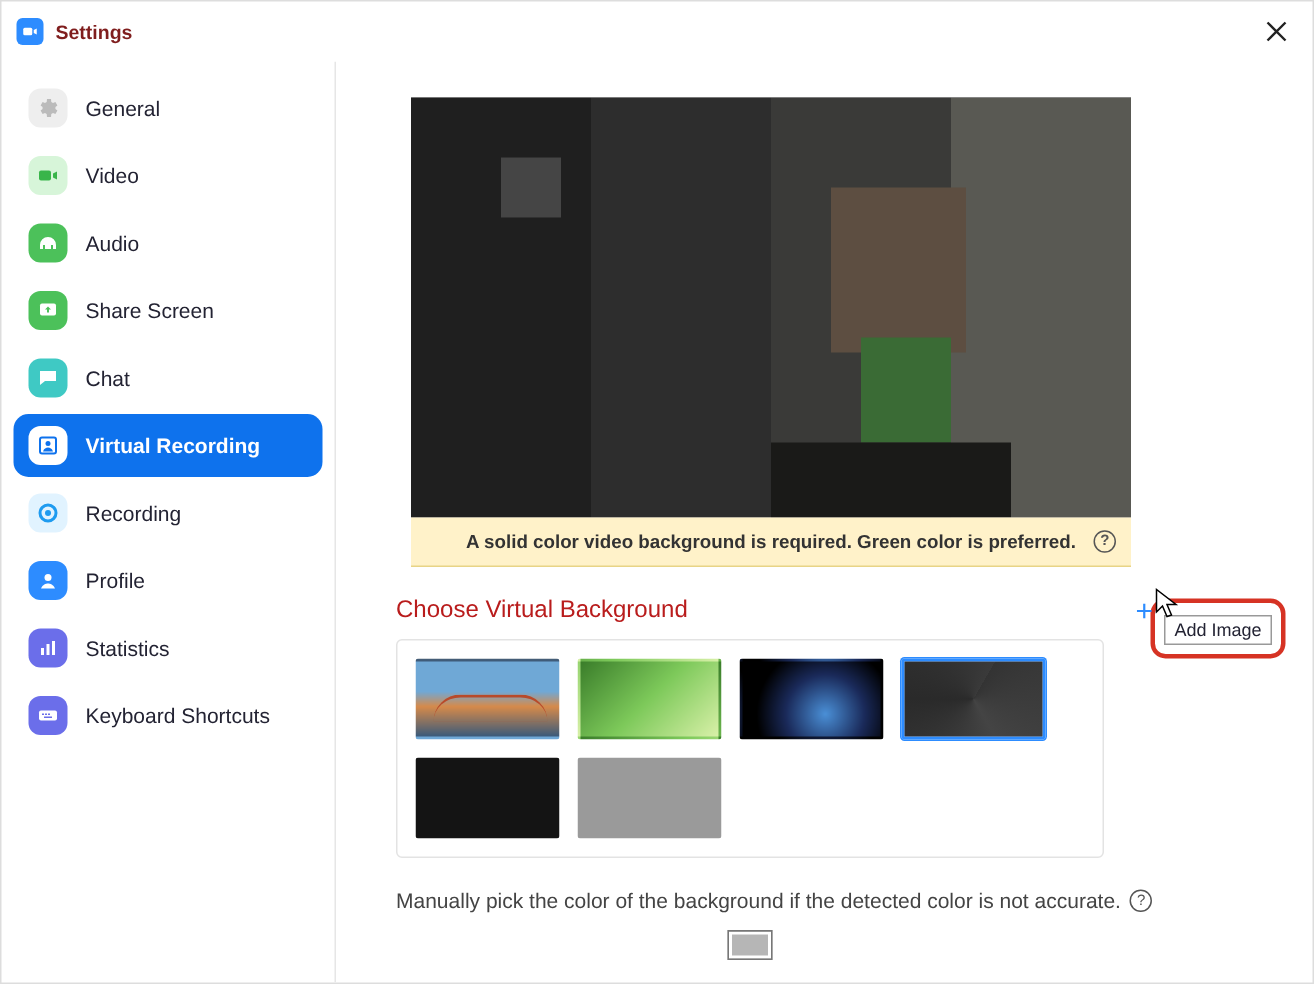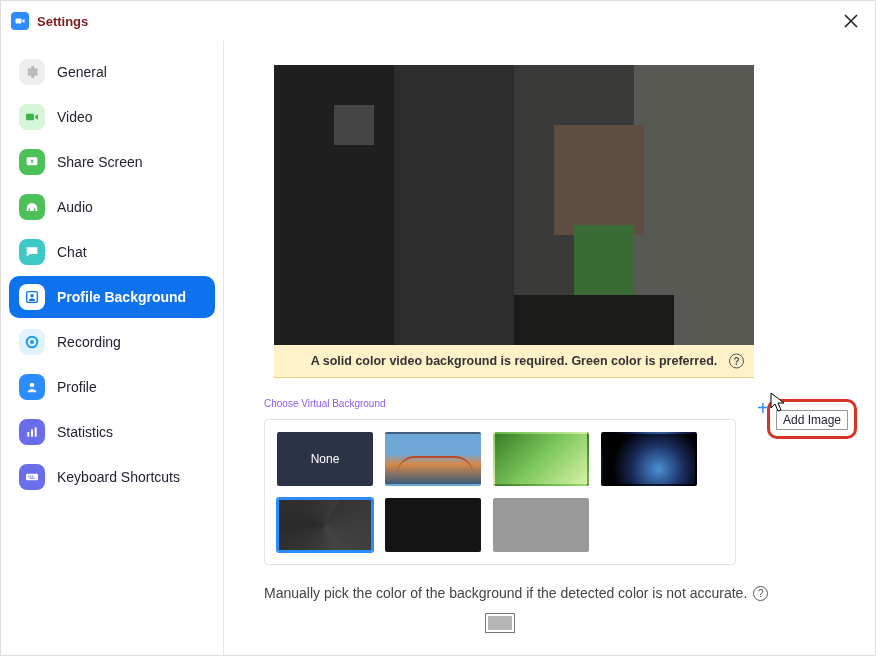--- a/index.html
+++ b/index.html
@@ -17,21 +17,21 @@
     .side-item.selected { background: #0E72ED; color: #fff; font-weight: 600; }
     .side-item .icon { width: 26px; height: 26px; border-radius: 8px; display: flex; align-items: center; justify-content: center; margin-right: 12px; flex-shrink: 0; }
     .side-item .icon svg { width: 16px; height: 16px; }
     .side-item .label { font-size: 14px; }
     .content { flex: 1; padding: 0 30px 0 40px; overflow-y: auto; position: relative; }
     .preview-wrap { margin-top: 24px; width: 480px; margin-left: 10px; }
     .preview { width: 480px; height: 280px; background: #2a2a2a; position: relative; overflow: hidden; }
     .preview .px { position: absolute; }
     .banner { width: 480px; margin-left: 10px; background: #FFF2C9; border-bottom: 1px solid #e8d486; padding: 9px 12px; display: flex; align-items: center; justify-content: center; position: relative; font-weight: 600; font-size: 12.5px; color: #333; }
     .banner .help { position: absolute; right: 10px; top: 50%; transform: translateY(-50%); }
-    .section-title { margin: 20px 0 10px 0; font-size: 10px; color: #8b5cf6; }
+    .section-title { margin: 20px 0 10px 0; font-size: 16px; color: #b91c1c; }
     .bg-grid { border: 1px solid #e3e3e3; border-radius: 4px; padding: 12px; width: 472px; display: flex; flex-wrap: wrap; gap: 12px; }
     .bg-item { width: 96px; height: 54px; border-radius: 2px; cursor: pointer; background: #333; position: relative; overflow: hidden; border: 2px solid transparent; }
     .bg-item.selected { border: 2px solid #2D8CFF; box-shadow: 0 0 0 1px #2D8CFF; }
     .bg-item.none { background: #2b3346; display: flex; align-items: center; justify-content: center; color: #fff; font-size: 12px; }
     .add-area { position: absolute; right: 18px; top: 358px; }
     .tooltip-box { border: 3px solid #d63324; border-radius: 10px; padding: 8px 6px 6px 6px; background: rgba(255,255,255,0); }
     .tooltip-inner { background: #fff; border: 1px solid #999; padding: 2px 6px; font-size: 12px; white-space: nowrap; }
     .cursor-svg { position: absolute; top: -8px; left: 2px; }
     .plus-btn { position: absolute; top: -2px; left: -10px; color: #2D8CFF; font-size: 20px; font-weight: 400; }
     .hint-row { margin-top: 20px; font-size: 14px; color: #444; display: flex; align-items: center; gap: 6px; }
@@ -75,51 +75,51 @@
           <svg viewBox="0 0 24 24" fill="#39b54a">
               <rect x="3" y="7" width="12" height="10" rx="2"></rect>
               <path d="M17 10l4-2v8l-4-2z"></path>
             </svg>
         </span>
         <span class="label">Video</span>
       </div>
       <div class="side-item">
         <span class="icon" style="background:#4cc15a">
           <svg viewBox="0 0 24 24" fill="#fff">
+              <path d="M4 14a8 8 0 0116 0v4h-3v-4h-2v4H9v-4H7v4H4z"></path>
+            </svg>
+        </span>
+        <span class="label">Audio</span>
+      </div>
+      <div class="side-item">
+        <span class="icon" style="background:#4cc15a">
+          <svg viewBox="0 0 24 24" fill="#fff">
               <rect x="4" y="5" width="16" height="12" rx="2"></rect>
               <path d="M12 8l3 3h-2v3h-2v-3H9z" fill="#4cc15a"></path>
             </svg>
         </span>
         <span class="label">Share Screen</span>
-      </div>
-      <div class="side-item">
-        <span class="icon" style="background:#4cc15a">
-          <svg viewBox="0 0 24 24" fill="#fff">
-              <path d="M4 14a8 8 0 0116 0v4h-3v-4h-2v4H9v-4H7v4H4z"></path>
-            </svg>
-        </span>
-        <span class="label">Audio</span>
       </div>
       <div class="side-item">
         <span class="icon" style="background:#3fc9c4">
           <svg viewBox="0 0 24 24" fill="#fff">
               <path d="M4 5h16v10H9l-5 4z"></path>
             </svg>
         </span>
         <span class="label">Chat</span>
       </div>
       <div class="side-item selected">
         <span class="icon" style="background:#fff">
           <svg viewBox="0 0 24 24" fill="#0E72ED">
               <rect x="4" y="4" width="16" height="16" rx="2" fill="none" stroke="#0E72ED" stroke-width="2"></rect>
               <circle cx="12" cy="10" r="2.5"></circle>
               <path d="M7 18c1-3 3-4 5-4s4 1 5 4z"></path>
             </svg>
         </span>
-        <span class="label">Profile Background</span>
+        <span class="label">Virtual Recording</span>
       </div>
       <div class="side-item">
         <span class="icon" style="background:#e1f3ff">
           <svg viewBox="0 0 24 24">
               <circle cx="12" cy="12" r="8" fill="none" stroke="#1e9bf0" stroke-width="3"></circle>
               <circle cx="12" cy="12" r="3" fill="#1e9bf0"></circle>
             </svg>
         </span>
         <span class="label">Recording</span>
       </div>
@@ -170,23 +170,20 @@
         </div>
       </div>
       <div class="banner">
         <span>A solid color video background is required. Green color is preferred.</span>
         <span class="help help-icon">?</span>
       </div>
 
       <div class="section-title">Choose Virtual Background</div>
 
       <div class="bg-grid">
-        <div class="bg-item none">
-          <span>None</span>
-        </div>
         <div class="bg-item" style="background:linear-gradient(180deg,#6fa8d6 40%,#d68a4a 60%,#3a5a7a 100%)">
           <div style="position:absolute;left:10px;bottom:10px;width:76px;height:18px;border-top:2px solid #b84a2a;border-radius:40px 40px 0 0"></div>
         </div>
         <div class="bg-item" style="background:linear-gradient(135deg,#3a7d2a,#7dc95a,#d8f0a8)"></div>
         <div class="bg-item" style="background:radial-gradient(circle at 60% 70%,#4a8fd6 0%,#1a2a5a 40%,#000 70%)"></div>
         <div class="bg-item selected" style="background:linear-gradient(135deg,#2a2a2e,#3a3a40,#2a2a30)">
           <div style="position:absolute;inset:0;background:conic-gradient(from 30deg,#333,#444,#2a2a2a,#3a3a3a)"></div>
         </div>
         <div class="bg-item" style="background:#141414"></div>
         <div class="bg-item" style="background:#9a9a9a"></div>

